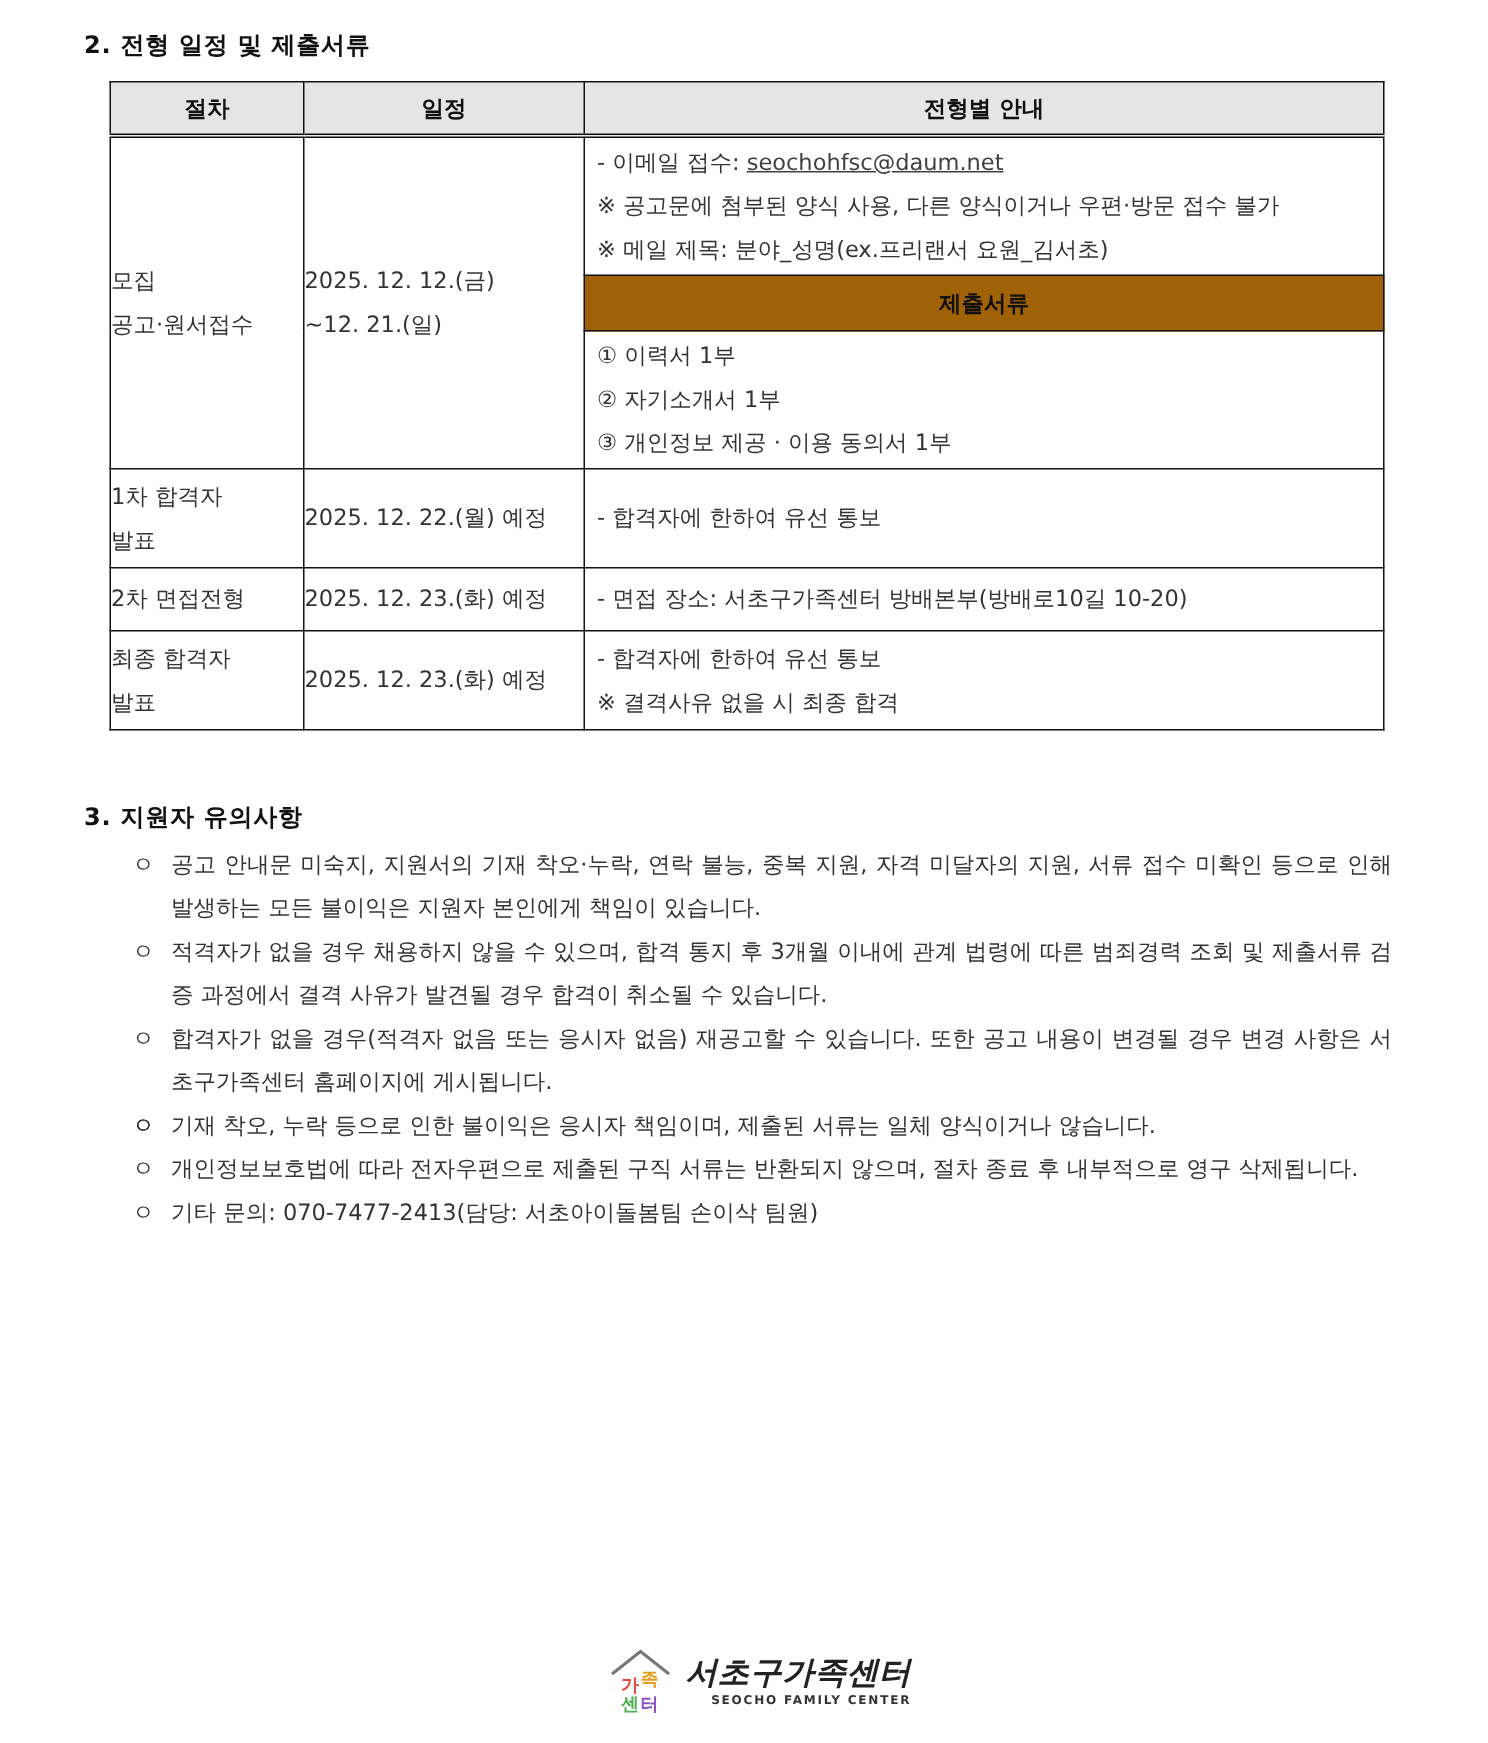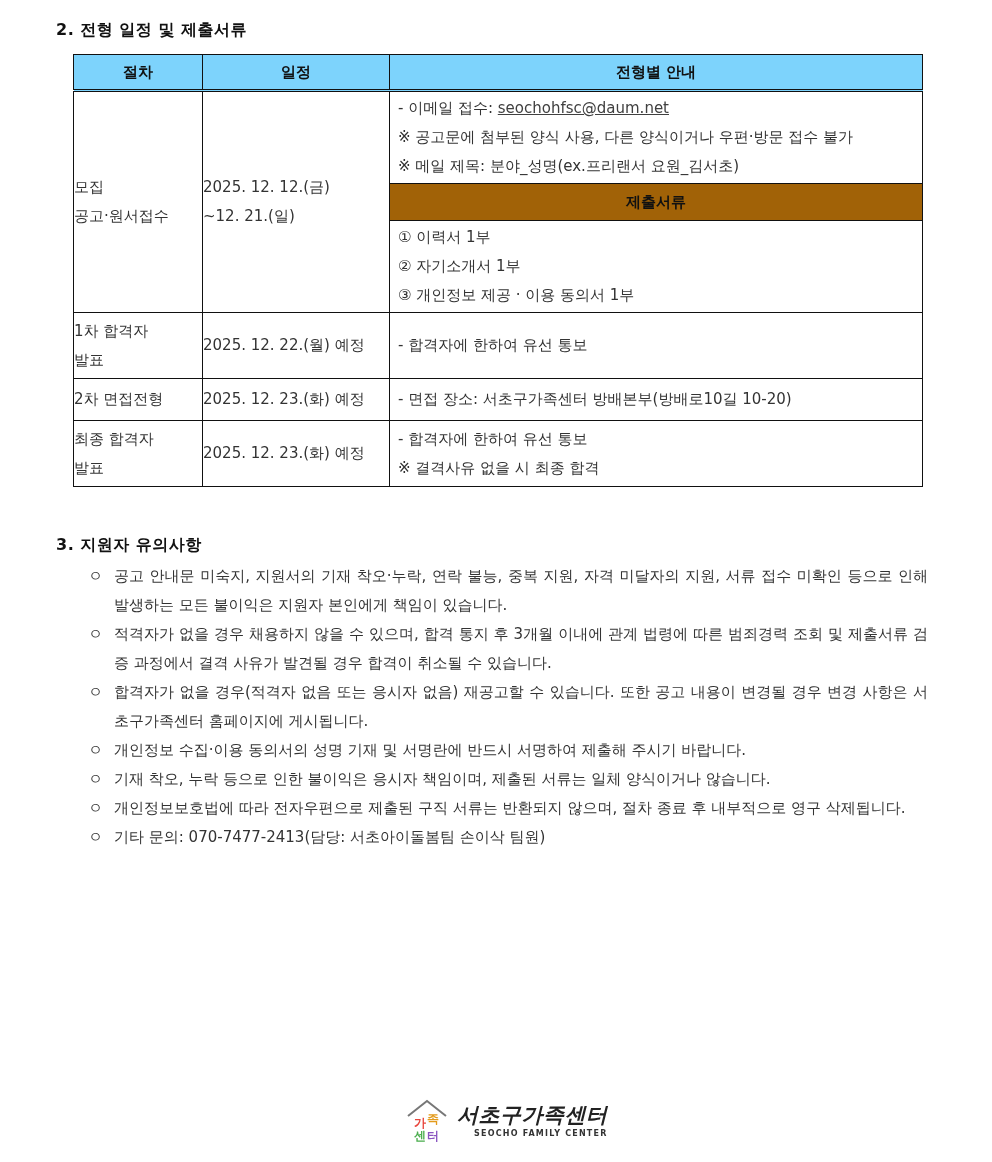--- a/index.html
+++ b/index.html
@@ -17,21 +17,21 @@
 
     table.sched {
       position:absolute; left:73px; top:54px; width:850px;
       border-collapse:collapse; table-layout:fixed;
       font-size:15px; color:#333;
     }
     table.sched td, table.sched th {
       border:1px solid #111; padding:0; vertical-align:middle;
     }
     table.sched th {
-      background:#7dd3fc; height:34px; font-weight:bold; font-size:15px; color:#111;
+      background:#e5e5e5; height:34px; font-weight:bold; font-size:15px; color:#111;
       border-bottom:3px double #111;
     }
     .c1 { width:129px; }
     .c2 { width:187px; }
     .center { text-align:left; }
     .lines { line-height:29px; }
     .info { padding:2px 8px !important; line-height:29px; }
     .sub-head {
       background:#a16207; text-align:center; font-weight:bold; height:36px; color:#111;
     }
@@ -127,21 +127,21 @@
     </tr>
   </tbody>
 </table>
 
 <div id="sec3-title" class="section-title">3. 지원자 유의사항</div>
 
 <ul class="notes">
   <li><span class="bullet">ㅇ</span><span>공고 안내문 미숙지, 지원서의 기재 착오·누락, 연락 불능, 중복 지원, 자격 미달자의 지원, 서류 접수 미확인 등으로 인해 발생하는 모든 불이익은 지원자 본인에게 책임이 있습니다.</span></li>
   <li><span class="bullet">ㅇ</span><span>적격자가 없을 경우 채용하지 않을 수 있으며, 합격 통지 후 3개월 이내에 관계 법령에 따른 범죄경력 조회 및 제출서류 검증 과정에서 결격 사유가 발견될 경우 합격이 취소될 수 있습니다.</span></li>
   <li><span class="bullet">ㅇ</span><span>합격자가 없을 경우(적격자 없음 또는 응시자 없음) 재공고할 수 있습니다. 또한 공고 내용이 변경될 경우 변경 사항은 서초구가족센터 홈페이지에 게시됩니다.</span></li>
-  <li><span class="bullet">ㅇ</span><span>개인정보 수집·이용 동의서의 성명 기재 및 서명란에 반드시 서명하여 제출해 주시기 바랍니다.</span></li>
+  <li><span class="bullet">ㅇ</span></li>
   <li><span class="bullet">ㅇ</span><span>기재 착오, 누락 등으로 인한 불이익은 응시자 책임이며, 제출된 서류는 일체 양식이거나 않습니다.</span></li>
   <li><span class="bullet">ㅇ</span><span>개인정보보호법에 따라 전자우편으로 제출된 구직 서류는 반환되지 않으며, 절차 종료 후 내부적으로 영구 삭제됩니다.</span></li>
   <li><span class="bullet">ㅇ</span><span>기타 문의: 070-7477-2413(담당: 서초아이돌봄팀 손이삭 팀원)</span></li>
 </ul>
 
 <div class="footer-logo">
   <div class="logo-icon">
     <svg width="44" height="44" viewBox="0 0 44 44">
       <polyline points="3,18 22,3 41,18" fill="none" stroke="#777" stroke-width="2"></polyline>
       <text x="9" y="29" font-size="12" font-weight="bold" fill="#e8453c" font-family="DejaVu Sans, sans-serif">가</text>

